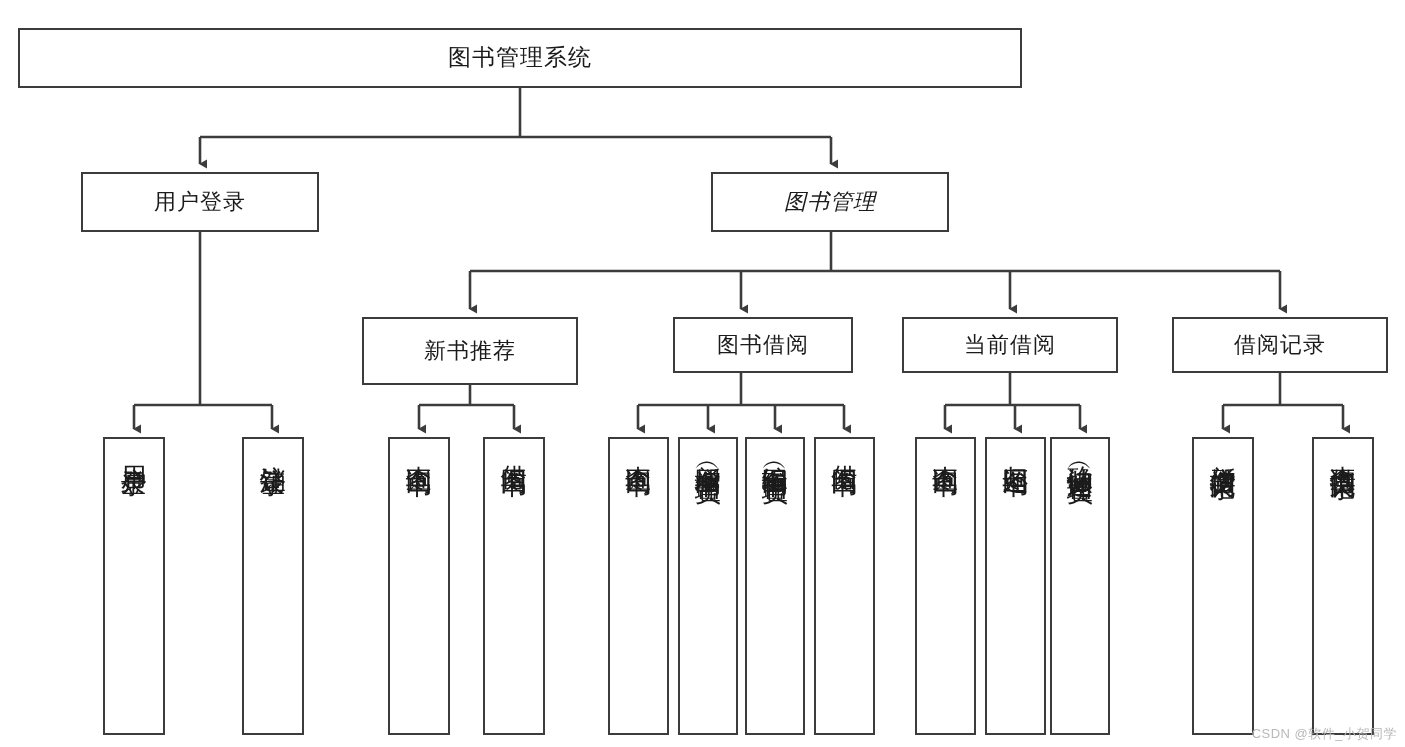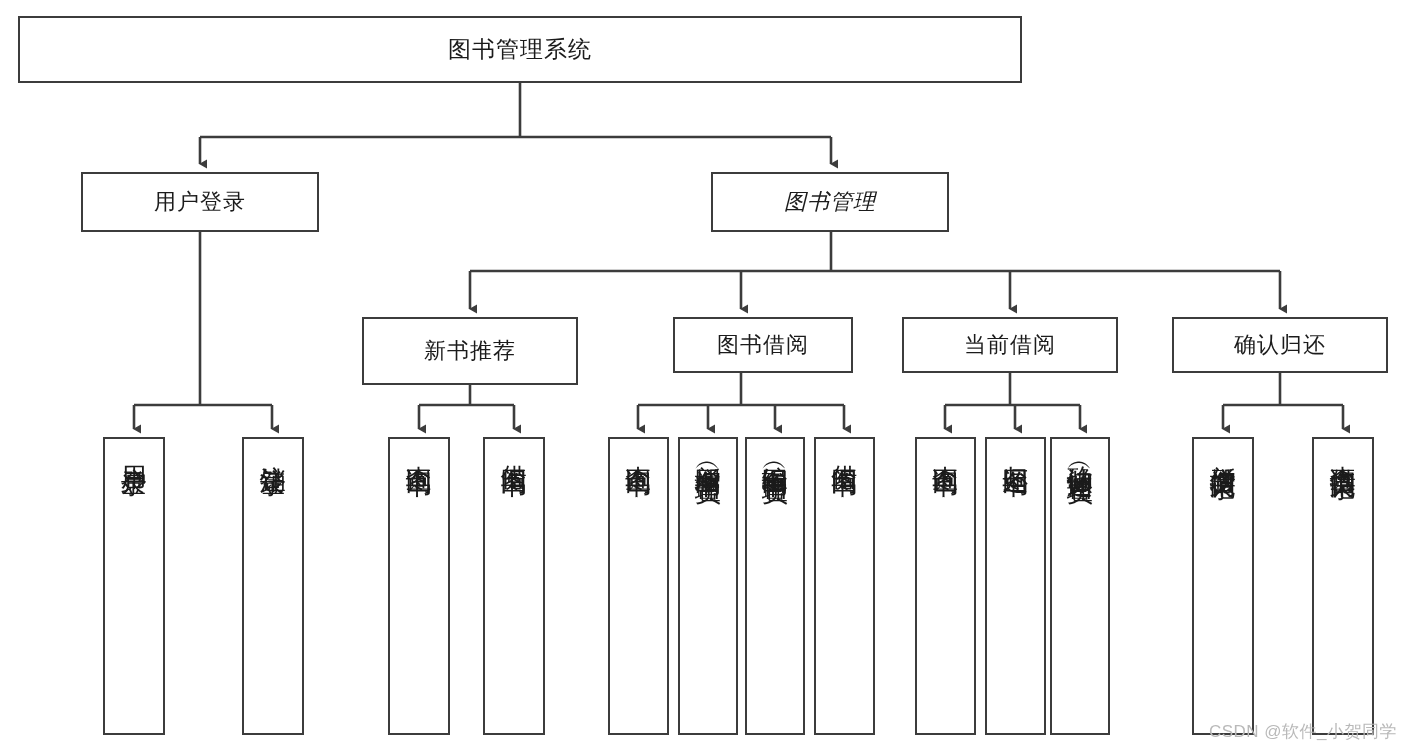--- a/index.html
+++ b/index.html
@@ -49,21 +49,21 @@
     line-height:1.02;
     letter-spacing:2px;
     white-space:nowrap;
     color:#1b1b1b;
   }
   .node.root{ font-size:23px; }
   .watermark{
     position:absolute;
     right:8px;
     bottom:4px;
-    font-size:17px;
+    font-size:13px;
     color:#b9b9b9;
     letter-spacing:0.5px;
     white-space:nowrap;
     z-index:5;
   }
 </style>
 </head>
 <body>
 
 <div id="canvas">
@@ -114,42 +114,42 @@
       <path d="M1015,405 L1015,429" marker-end="url(#arrow)"></path>
       <path d="M1080,405 L1080,429" marker-end="url(#arrow)"></path>
 
       <path d="M1280,373 L1280,405"></path>
       <path d="M1223,405 L1343,405"></path>
       <path d="M1223,405 L1223,429" marker-end="url(#arrow)"></path>
       <path d="M1343,405 L1343,429" marker-end="url(#arrow)"></path>
     </g>
   </svg>
 
-  <div class="node horizontal root" style="left: 18px; top: 16px; width: 1004px; height: 67px;">
+  <div class="node horizontal root" style="left: 18px; top: 28px; width: 1004px; height: 60px;">
     <span>图书管理系统</span>
   </div>
 
   <div class="node horizontal" style="left: 81px; top: 172px; width: 238px; height: 60px;">
     <span>用户登录</span>
   </div>
   <div class="node horizontal" style="left: 711px; top: 172px; width: 238px; height: 60px; font-style: italic;">
     <span>图书管理</span>
   </div>
 
   <div class="node horizontal" style="left: 362px; top: 317px; width: 216px; height: 68px;">
     <span>新书推荐</span>
   </div>
   <div class="node horizontal" style="left: 633px; top: 317px; width: 180px; height: 56px; margin-left: 40px;">
     <span>图书借阅</span>
   </div>
   <div class="node horizontal" style="left: 902px; top: 317px; width: 216px; height: 56px;">
     <span>当前借阅</span>
   </div>
   <div class="node horizontal" style="left: 1172px; top: 317px; width: 216px; height: 56px;">
-    <span>确认归还</span>
+    <span>借阅记录</span>
   </div>
 
   <div class="node vertical" style="left: 103px; top: 437px; width: 62px; height: 298px;">
     <span class="vlabel">用户登录</span>
   </div>
   <div class="node vertical" style="left: 242px; top: 437px; width: 62px; height: 298px;">
     <span class="vlabel">注销登录</span>
   </div>
   <div class="node vertical" style="left: 388px; top: 437px; width: 62px; height: 298px;">
     <span class="vlabel">查询图书</span>

